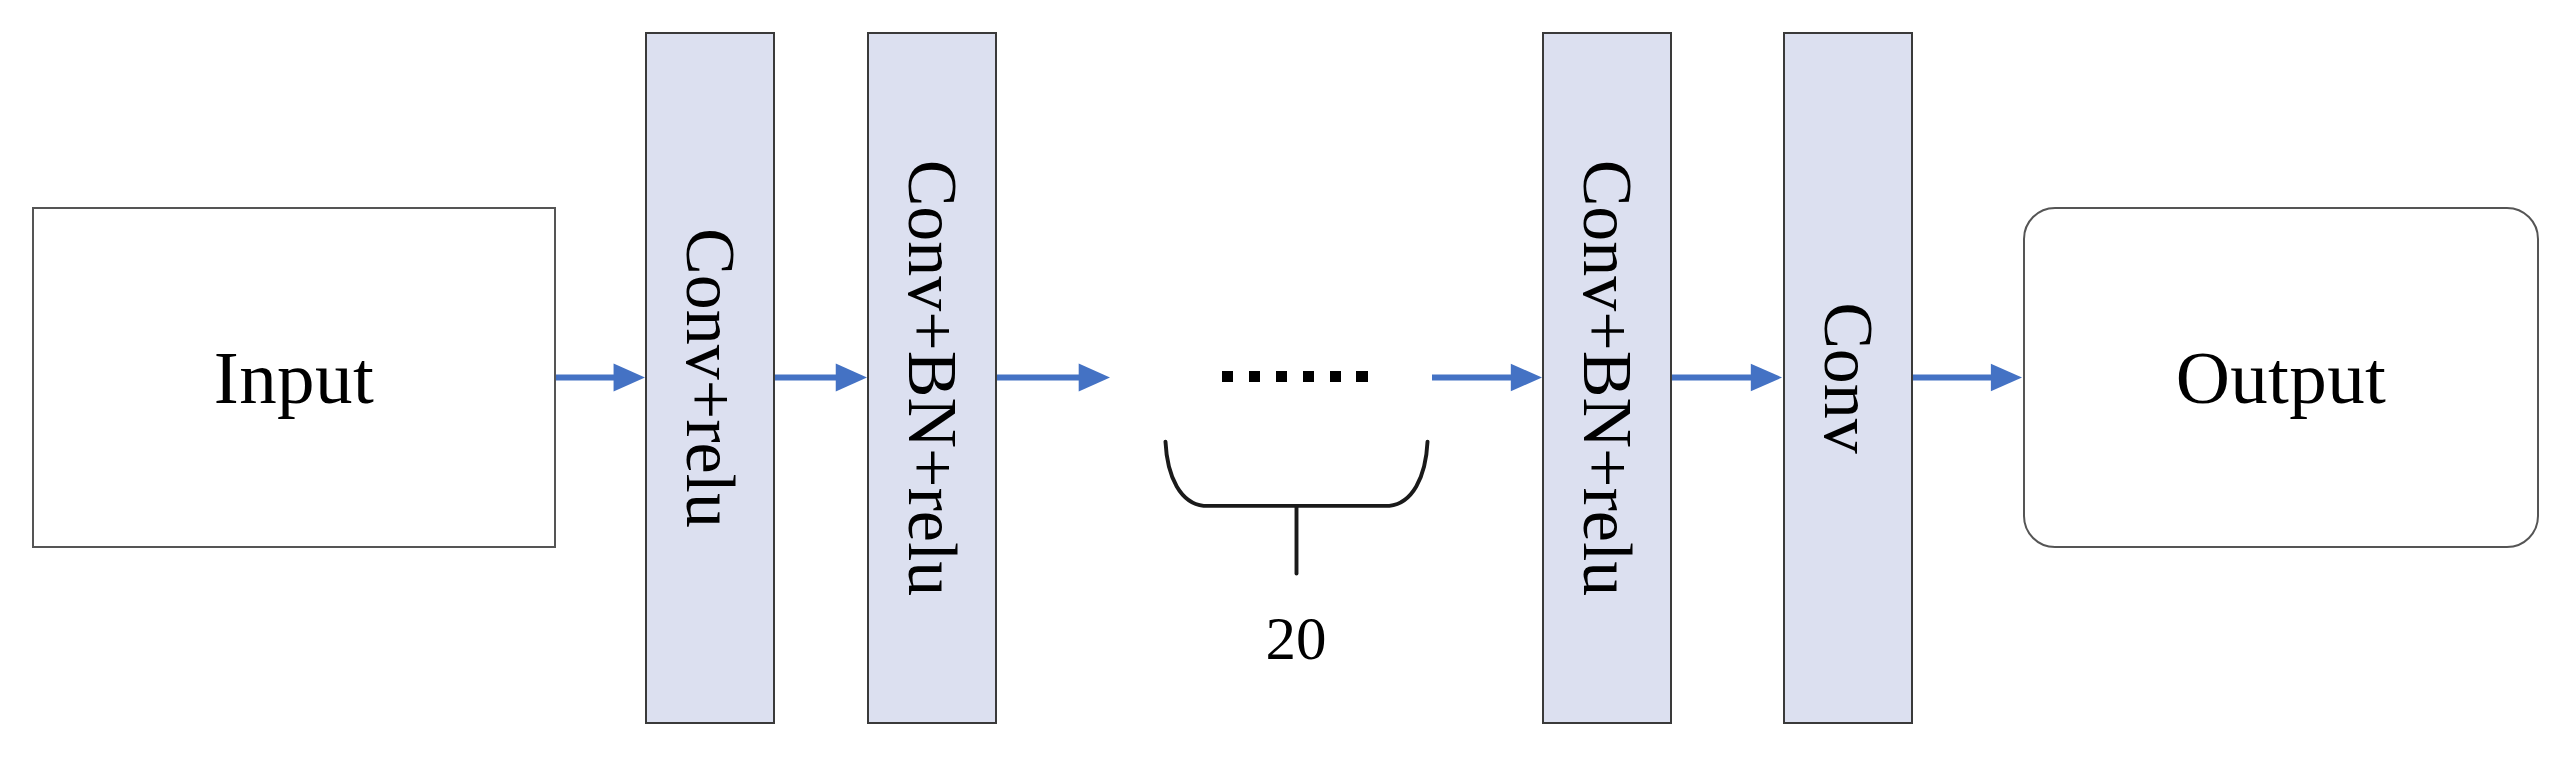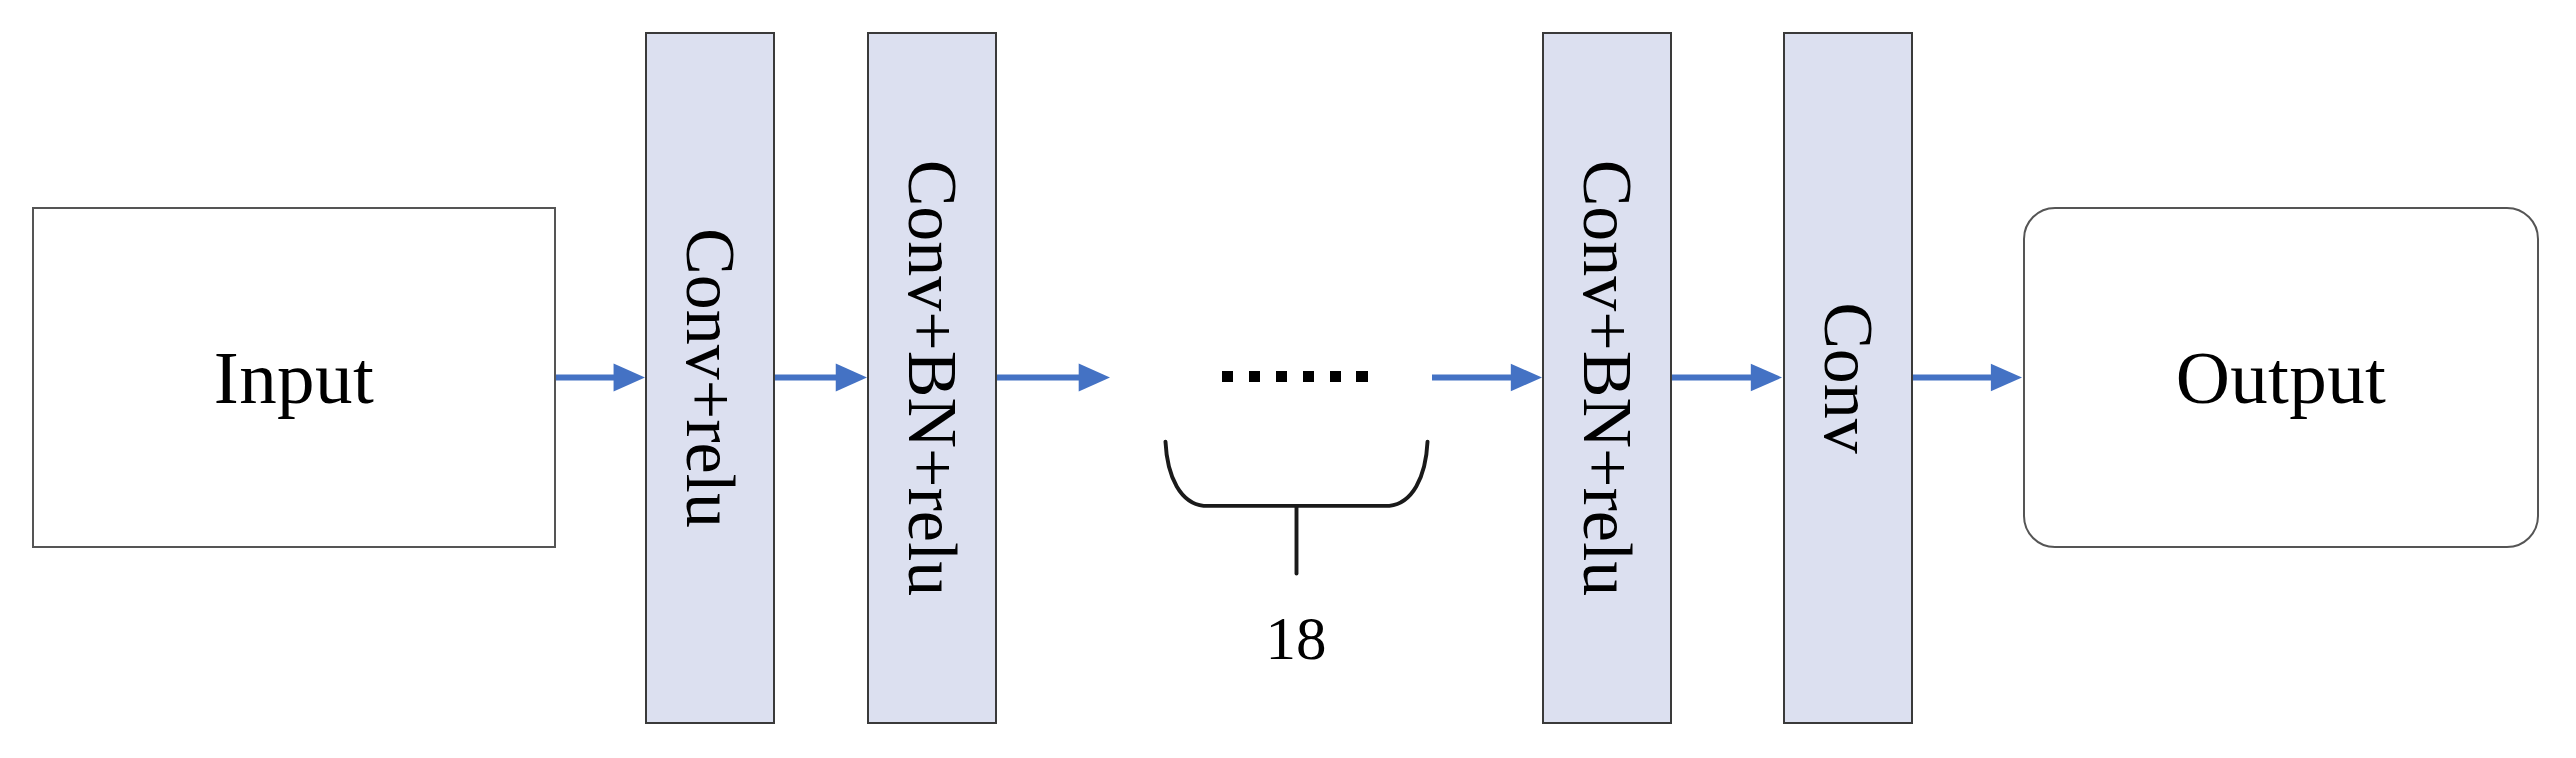--- a/index.html
+++ b/index.html
@@ -142,21 +142,21 @@
   <div class="brace-group" style="left:1162px; top:439px; width:269px; height:139px;">
     <svg width="269" height="139" viewBox="0 0 310 160">
       <path d="M 4 3
                C 6 45, 22 74, 48 77
                L 262 77
                C 288 74, 304 45, 306 3" fill="none" stroke="#1a1a1a" stroke-width="4.5" stroke-linecap="round" stroke-linejoin="round"></path>
       <line x1="155" y1="77" x2="155" y2="155" stroke="#1a1a1a" stroke-width="4.5" stroke-linecap="round"></line>
     </svg>
   </div>
 
-  <div class="brace-label" style="left:1209px; top:608px; width:174px;">18</div>
+  <div class="brace-label" style="left:1209px; top:608px; width:174px;">20</div>
 
   <div class="arrow" style="left:1432px; top:360px; width:110px;">
     <svg width="110" height="35" viewBox="0 0 127 40">
       <line x1="0" y1="20" x2="101" y2="20" stroke="#4472c4" stroke-width="7"></line>
       <polygon points="91,4 127,20 91,36" fill="#4472c4"></polygon>
     </svg>
   </div>
 
   <div class="layer-box" style="left:1542px; top:32px; width:130px; height:692px;">
     <span class="layer-label">Conv+BN+relu</span>

